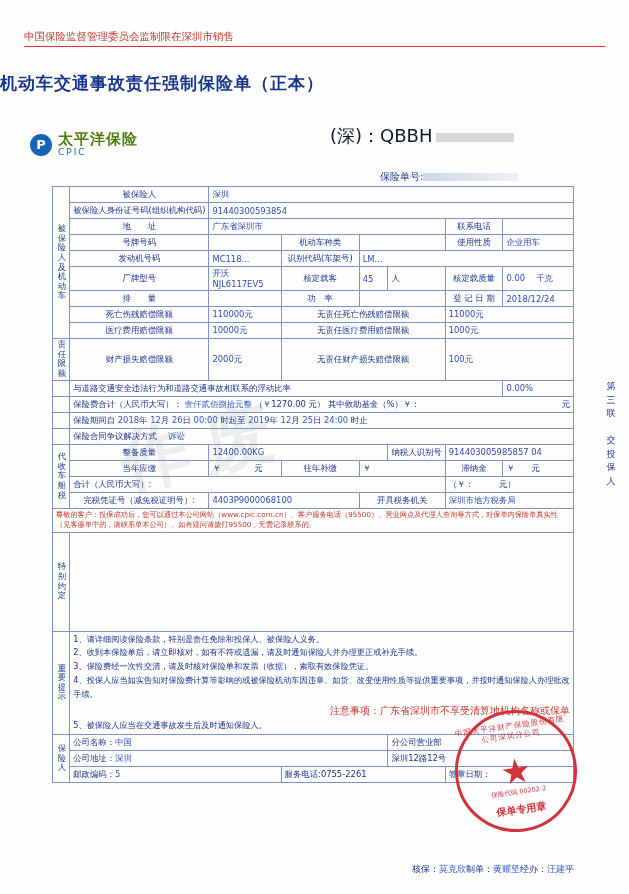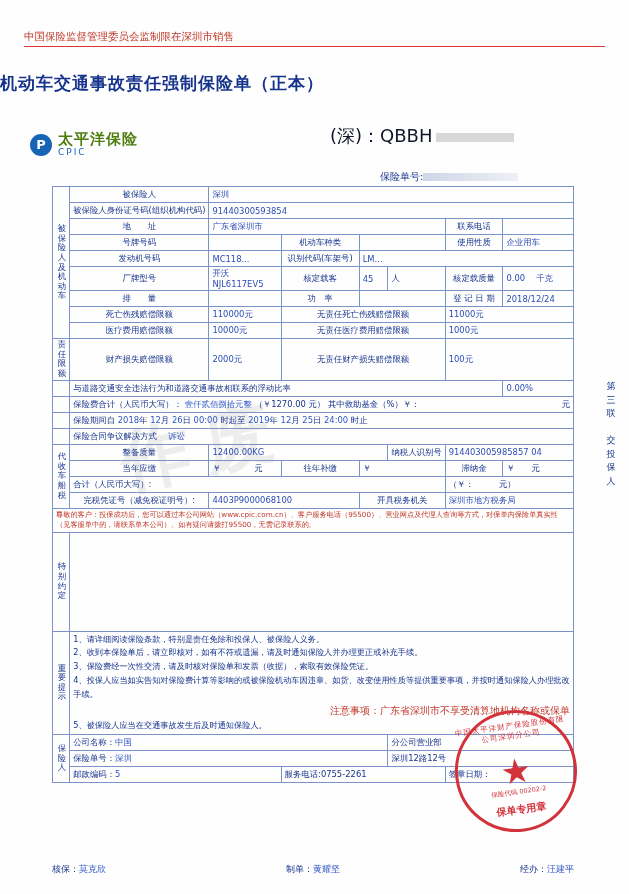--- a/index.html
+++ b/index.html
@@ -29,21 +29,21 @@
   .handwrite{color:#2f58c6;font-family:"DejaVu Sans",sans-serif;}
   .right-strip{position:absolute;right:10px;top:380px;width:16px;font-size:9px;color:#16338c;text-align:center;line-height:1.5;}
   .notice{font-size:7.2px;color:#c0392b;line-height:1.45;padding:3px 5px;}
   .terms{font-size:8.2px;line-height:1.7;padding:3px 6px;color:#16338c;}
   .watermark{position:absolute;left:120px;top:400px;font-size:70px;color:rgba(200,200,200,.30);transform:rotate(-12deg);font-weight:bold;letter-spacing:14px;pointer-events:none;}
   .stamp{position:absolute;right:52px;bottom:62px;width:116px;height:116px;border:3px solid #d2333a;border-radius:50%;color:#d2333a;display:flex;align-items:center;justify-content:center;transform:rotate(-8deg);}
   .stamp-star{font-size:34px;color:#d2333a;}
   .stamp-top{position:absolute;top:8px;left:0;right:0;text-align:center;font-size:7.5px;letter-spacing:1px;}
   .stamp-bottom{position:absolute;bottom:12px;left:0;right:0;text-align:center;font-size:10px;font-weight:bold;}
   .stamp-mid{position:absolute;bottom:32px;left:0;right:0;text-align:center;font-size:6.5px;}
-  .footer{position:absolute;left:52px;right:55px;bottom:18px;display:flex;justify-content:space-between;font-size:9px;color:#16338c;}
+  .footer{position:absolute;left:52px;right:55px;bottom:18px;display:flex;justify-content:flex-end;font-size:9px;color:#16338c;}
   .footer span b{font-weight:normal;color:#2f58c6;}
 </style>
 </head>
 <body>
 
 <div class="page">
 
   <div class="hdr-line">
     <div class="hdr-left">中国保险监督管理委员会监制</div>
     <div class="hdr-right">限在深圳市销售</div>
@@ -228,21 +228,21 @@
         <div>5、被保险人应当在交通事故发生后及时通知保险人。</div>
       </td>
     </tr>
 
     <tr>
       <td class="side" rowspan="3">保险人</td>
       <td colspan="4"><span>公司名称：</span><span class="handwrite">中国</span></td>
       <td colspan="3">分公司营业部</td>
     </tr>
     <tr>
-      <td colspan="4"><span>保险单号：</span><span class="handwrite">深圳</span></td>
+      <td colspan="4"><span>公司地址：</span><span class="handwrite">深圳</span></td>
       <td colspan="3">深圳12路12号</td>
     </tr>
     <tr>
       <td colspan="2"><span>邮政编码：</span><span class="handwrite">5</span></td>
       <td colspan="3"><span>服务电话:0755-22</span><span>61</span></td>
       <td colspan="2"><span>签章日期：</span><span></span></td>
     </tr>
   </tbody>
     </table>
 

